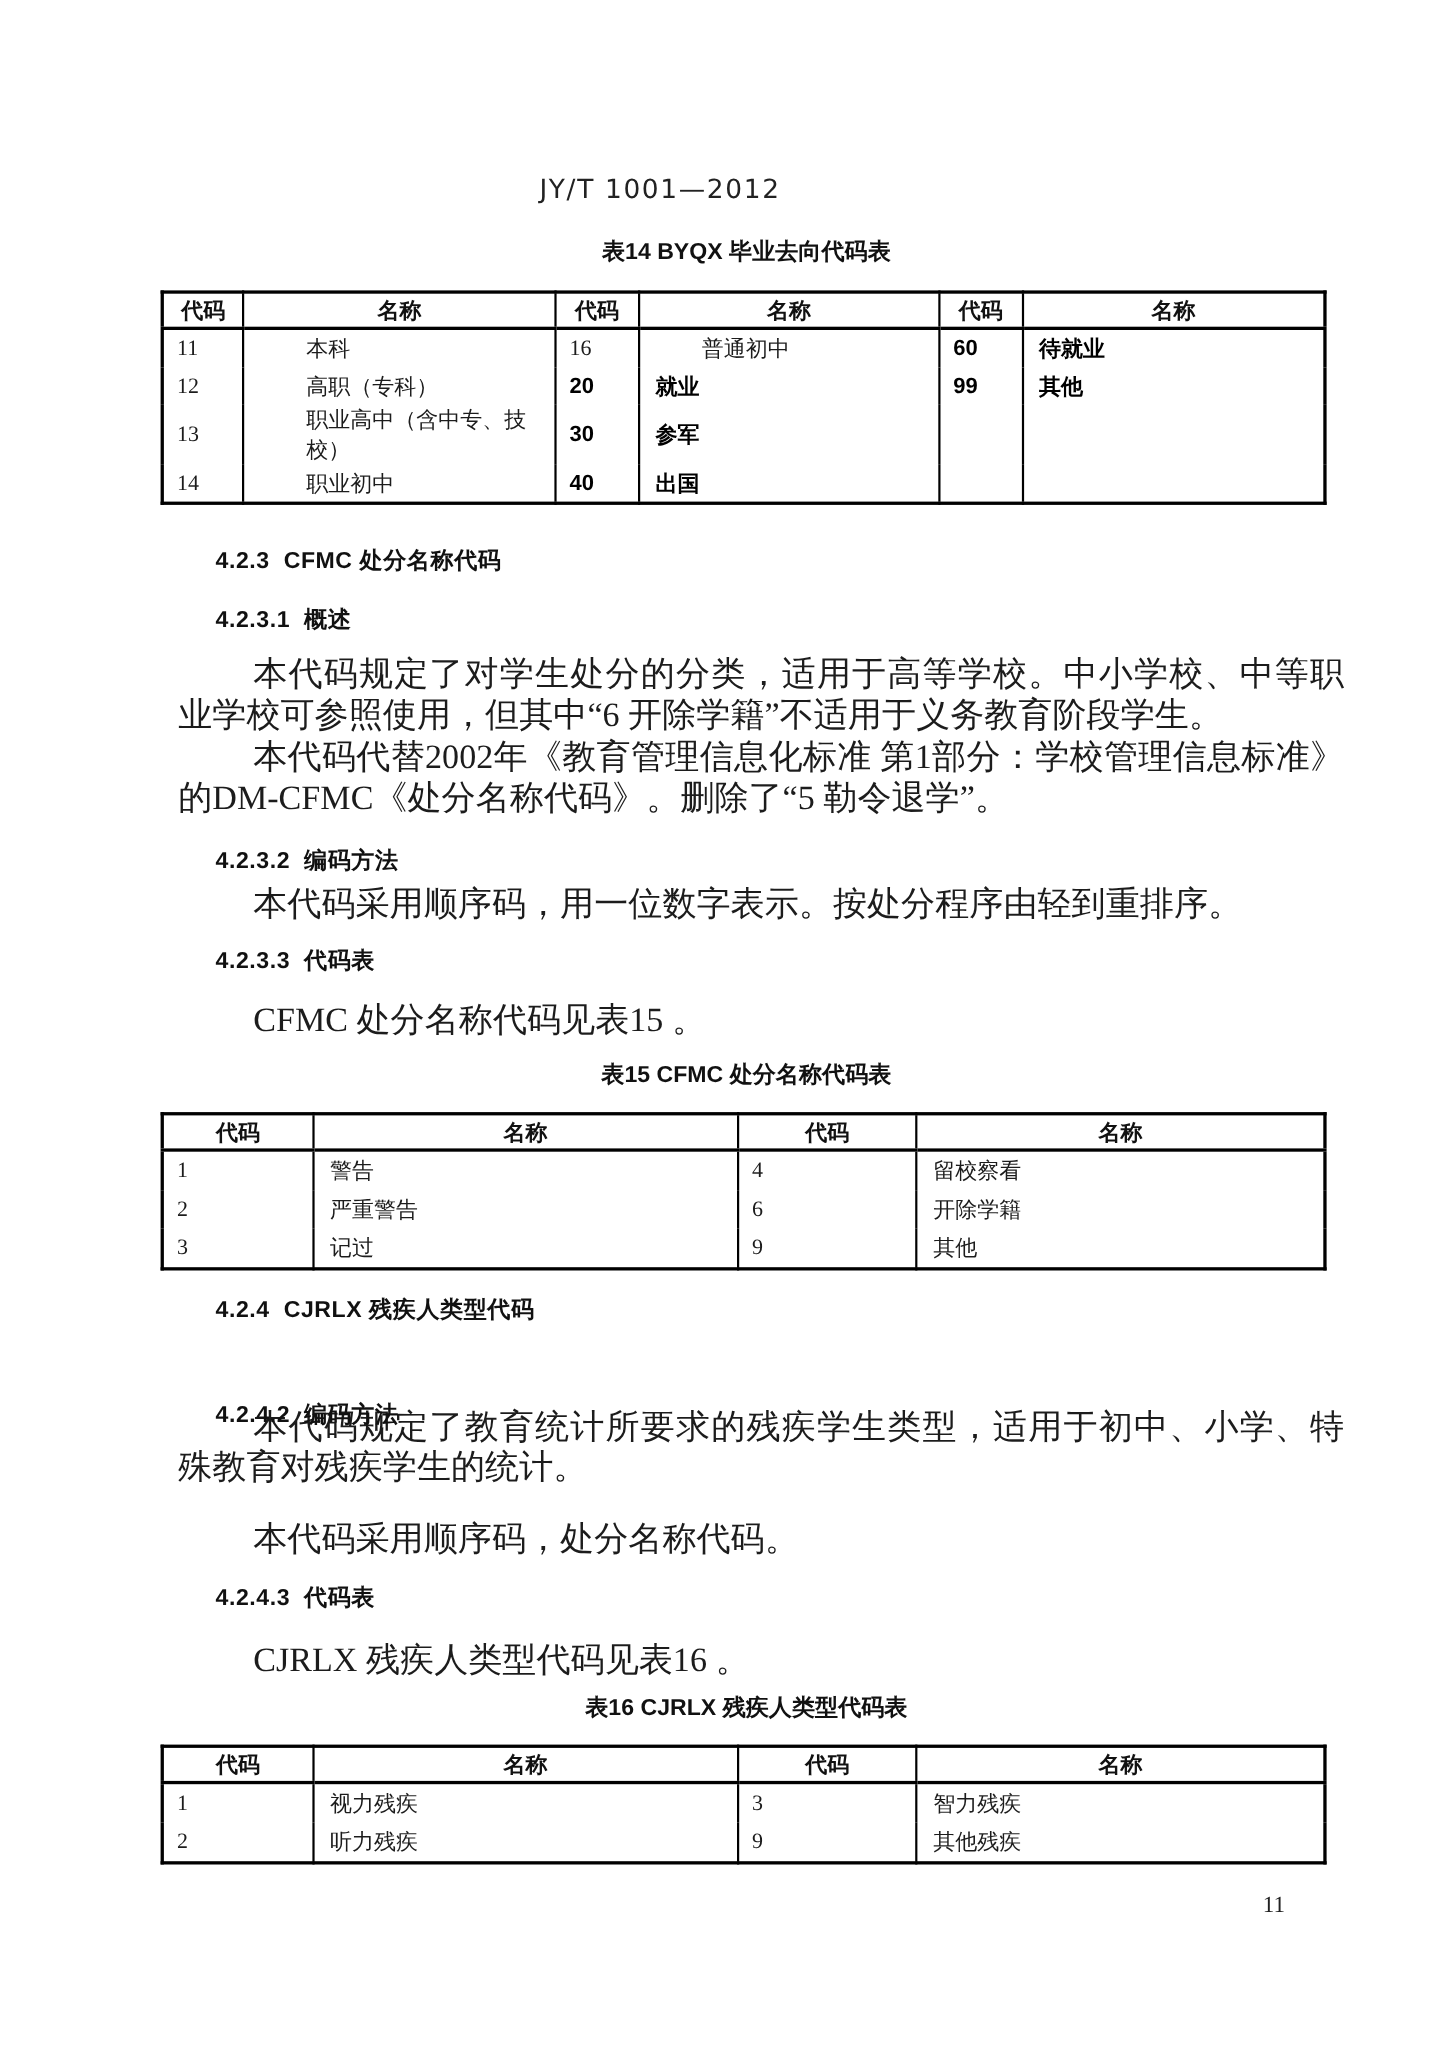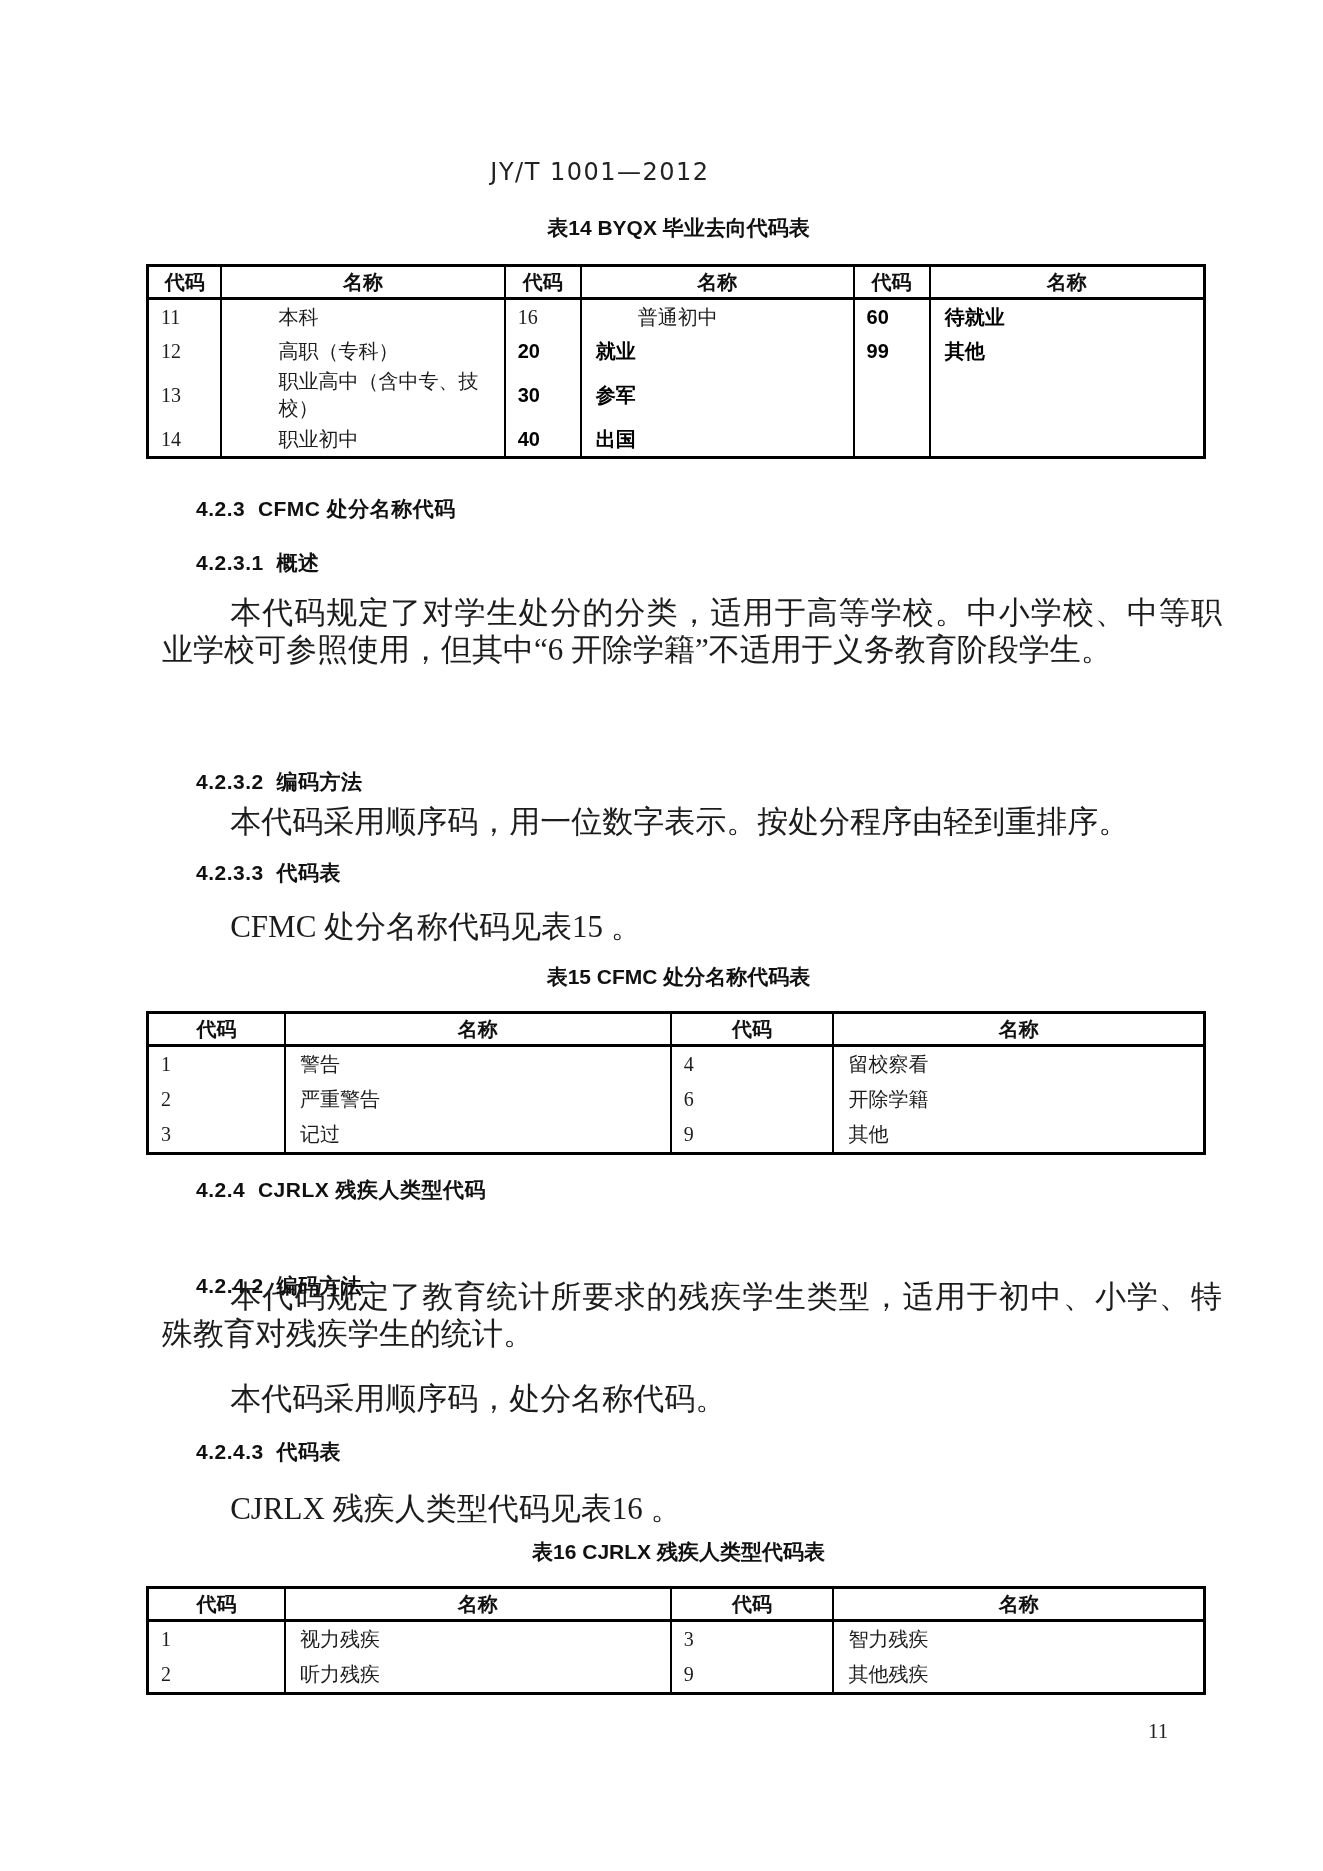--- a/index.html
+++ b/index.html
@@ -129,20 +129,21 @@
           <td class="name b">出国</td>
           <td class="code"></td>
           <td class="name"></td>
         </tr>
       </tbody>
   </table>
 
   <div id="h423" class="heading">4.2.3  CFMC 处分名称代码</div>
   <div id="h4231" class="heading">4.2.3.1  概述</div>
   <div id="p1" class="para">本代码规定了对学生处分的分类，适用于高等学校。中小学校、中等职业学校可参照使用，但其中“6 开除学籍”不适用于义务教育阶段学生。</div>
+  <div id="p2" class="para">本代码代替2002年《教育管理信息化标准 第1部分：学校管理信息标准》的DM-CFMC《处分名称代码》。删除了“5 勒令退学”。</div>
 
   <div id="h4232" class="heading">4.2.3.2  编码方法</div>
   <div id="p3" class="para">本代码采用顺序码，用一位数字表示。按处分程序由轻到重排序。</div>
 
   <div id="h4233" class="heading">4.2.3.3  代码表</div>
   <div id="p4" class="para">CFMC 处分名称代码见表15 。</div>
 
   <div id="cap15" class="tbl-caption">表15  CFMC 处分名称代码表</div>
   <table id="table15" class="codetable">
     <colgroup>

